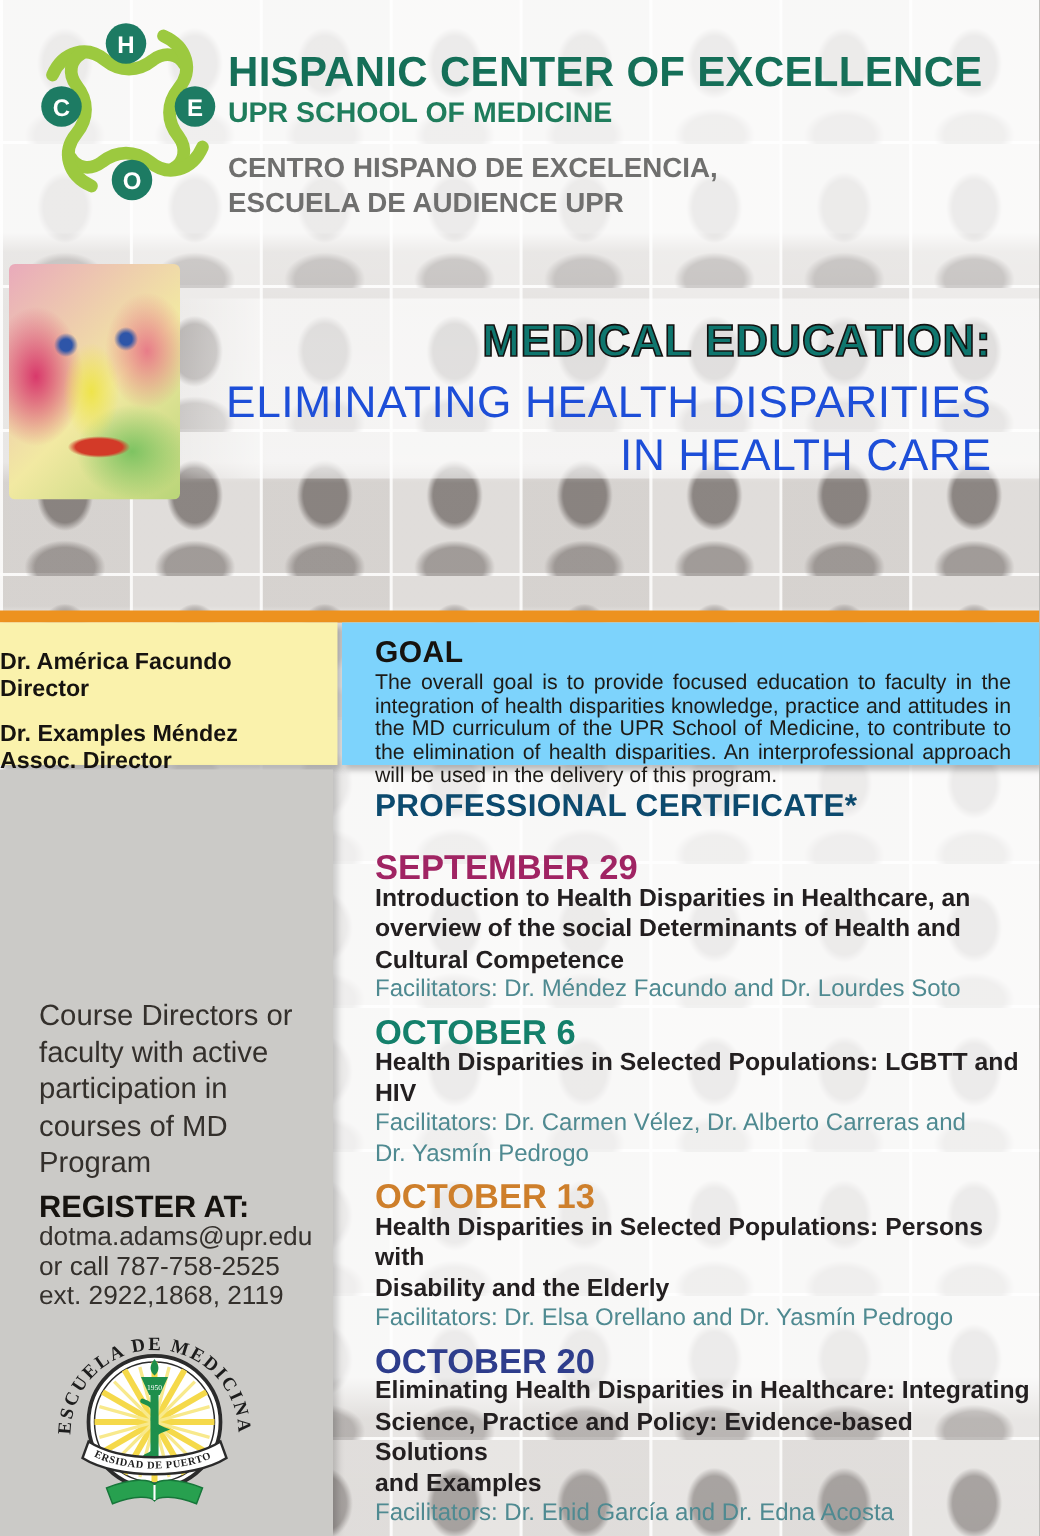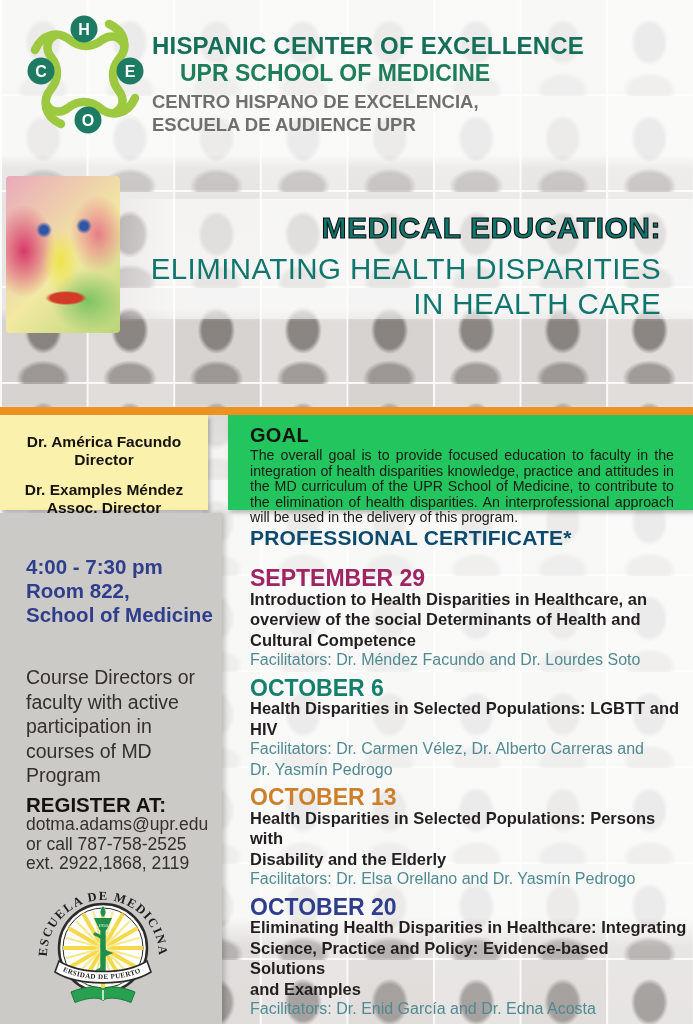--- a/index.html
+++ b/index.html
@@ -24,50 +24,50 @@
       rgba(255,255,255,.88) 0px, rgba(255,255,255,.88) 155px,
       rgba(255,255,255,.60) 168px, rgba(255,255,255,.55) 205px,
       rgba(255,255,255,.60) 308px, rgba(255,255,255,.25) 322px,
       rgba(255,255,255,.25) 404px, rgba(255,255,255,.78) 414px,
       rgba(255,255,255,.88) 520px, rgba(255,255,255,.88) 918px,
       rgba(255,255,255,.45) 946px, rgba(255,255,255,.42) 1024px);
   }
   
   .logo{position:absolute;left:20px;top:8px;width:132px;height:145px;}
   .org{position:absolute;left:152px;top:34px;line-height:1;}
-  .org-l1{font-size:24px;font-weight:700;color:#156F58;letter-spacing:.2px;}
-  .org-l2{font-size:23px;font-weight:700;color:#1F7D5C;margin-top:4px;margin-left:28px;}
-  .org-l3{font-size:18.5px;font-weight:700;color:#6F6F6E;margin-top:8px;}
+  .org-l1{font-size:28px;font-weight:700;color:#156F58;letter-spacing:.2px;}
+  .org-l2{font-size:19px;font-weight:700;color:#1F7D5C;margin-top:4px;}
+  .org-l3{font-size:18.5px;font-weight:700;color:#6F6F6E;margin-top:18px;}
   .org-l4{font-size:18.5px;font-weight:700;color:#6F6F6E;margin-top:4px;}
   
   .title-band{position:absolute;left:118px;top:199px;right:0;height:120px;
     background:linear-gradient(90deg, rgba(255,255,255,0) 0, rgba(255,255,255,.55) 60px, rgba(255,255,255,.55) 100%);}
   .title-block{position:absolute;right:32px;top:204px;text-align:right;}
   .t1{font-size:30px;line-height:47px;font-weight:800;color:#0f766e;-webkit-text-stroke:1.1px #141211;letter-spacing:.5px;}
-  .t2{font-size:29.5px;line-height:35px;font-weight:400;color:#0f766e;letter-spacing:.4px;}
+  .t2{font-size:29.5px;line-height:35px;font-weight:400;color:#1d4ed8;letter-spacing:.4px;}
   
   .face-art{position:absolute;left:6px;top:176px;width:114px;height:157px;border-radius:4px;
     background:
       radial-gradient(circle 7px at 38px 54px, #2e55a8 0 4px, rgba(46,85,168,0) 8px),
       radial-gradient(circle 7px at 78px 50px, #2e55a8 0 4px, rgba(46,85,168,0) 8px),
       radial-gradient(ellipse 26px 9px at 60px 122px, #d33a28 0 60%, rgba(211,58,40,0) 80%),
       radial-gradient(ellipse 26px 45px at 55px 85px, rgba(238,228,70,.95), rgba(238,228,70,0) 72%),
       radial-gradient(ellipse 42px 62px at 18px 75px, rgba(214,40,100,.9), rgba(214,40,100,0) 75%),
       radial-gradient(ellipse 36px 50px at 92px 58px, rgba(228,88,128,.75), rgba(228,88,128,0) 78%),
       radial-gradient(ellipse 48px 40px at 82px 125px, rgba(110,190,90,.85), rgba(110,190,90,0) 78%),
       linear-gradient(135deg,#e9aabb,#f2e9a2 55%,#b9d578);}
   
   .orange-bar{position:absolute;left:0;top:407px;width:693px;height:8px;background:#ED921F;}
   
-  .directors{position:absolute;left:0;top:415px;width:208px;height:95px;background:#FAF2AC;
-    text-align:center;box-shadow:2px 3px 4px rgba(0,0,0,.25);padding-top:18px;box-sizing:border-box;}
+  .directors{position:absolute;left:0;top:415px;width:225px;height:95px;background:#FAF2AC;
+    text-align:left;box-shadow:2px 3px 4px rgba(0,0,0,.25);padding-top:18px;box-sizing:border-box;}
   .dir-name,.dir-role{font-size:15.5px;font-weight:700;color:#16130f;line-height:17.5px;}
   .dir-entry{margin-bottom:13px;}
   
-  .goal{position:absolute;left:228px;top:415px;width:465px;height:95px;background:#22c55e;
+  .goal{position:absolute;left:228px;top:415px;width:465px;height:95px;background:#7dd3fc;
     box-sizing:border-box;padding:10px 19px 0 22px;box-shadow:2px 3px 4px rgba(0,0,0,.25);}
   .goal-h{font-size:20px;font-weight:800;color:#16130f;letter-spacing:.3px;line-height:20px;}
   .goal-t{margin-top:3px;font-size:14.2px;line-height:15.6px;color:#1d1a16;text-align:justify;}
   
   .sidebar{position:absolute;left:0;top:513px;width:222px;height:511px;background:#CBCAC7;
     box-shadow:3px 0 5px rgba(0,0,0,.2);}
   .sidebar .abs{position:absolute;left:26px;right:8px;}
   .sched{top:42px;color:#2E3D8C;font-weight:700;font-size:20.5px;line-height:24px;white-space:pre-line;}
   .aud-h{top:128px;font-size:20.5px;font-weight:700;color:#16130f;}
   .aud-t{top:152px;font-size:19.5px;line-height:24.5px;color:#34302c;white-space:pre-line;}
@@ -137,23 +137,20 @@
       <div class="dir-role">Assoc. Director</div>
     </div>
   </div>
 
   <div class="goal">
     <div class="goal-h">GOAL</div>
     <div class="goal-t">The overall goal is to provide focused education to faculty in the integration of health disparities knowledge, practice and attitudes in the MD curriculum of the UPR School of Medicine, to contribute to the elimination of health disparities. An interprofessional approach will be used in the delivery of this program.</div>
   </div>
 
   <aside class="sidebar">
-    <div class="abs sched">4:00 - 7:30 pm
-Room 822,
-School of Medicine</div>
     <div class="abs aud-t">Course Directors or
 faculty with active
 participation in
 courses of MD
 Program</div>
     <div class="abs reg-h">REGISTER AT:</div>
     <div class="abs reg-t">dotma.adams@upr.edu
 or call 787-758-2525
 ext. 2922,1868, 2119</div>
 

